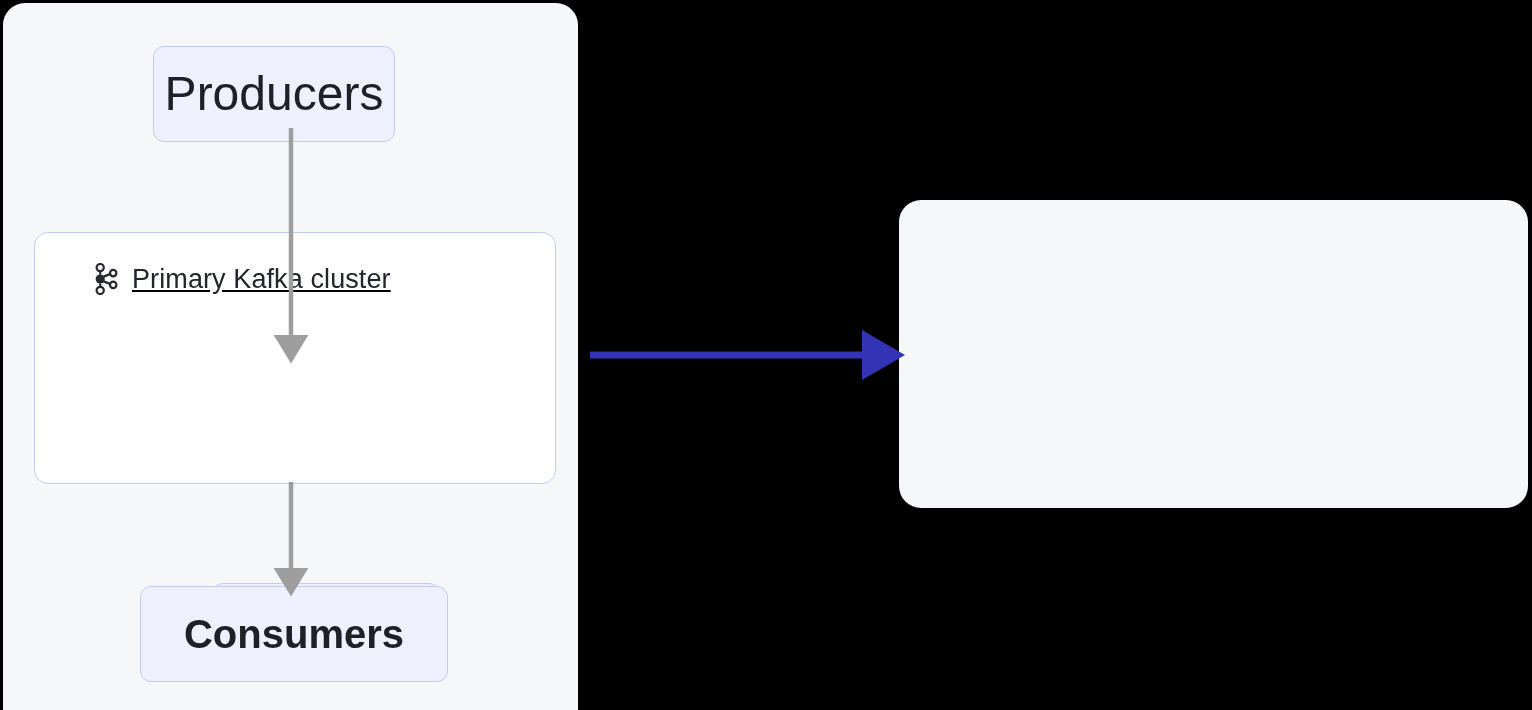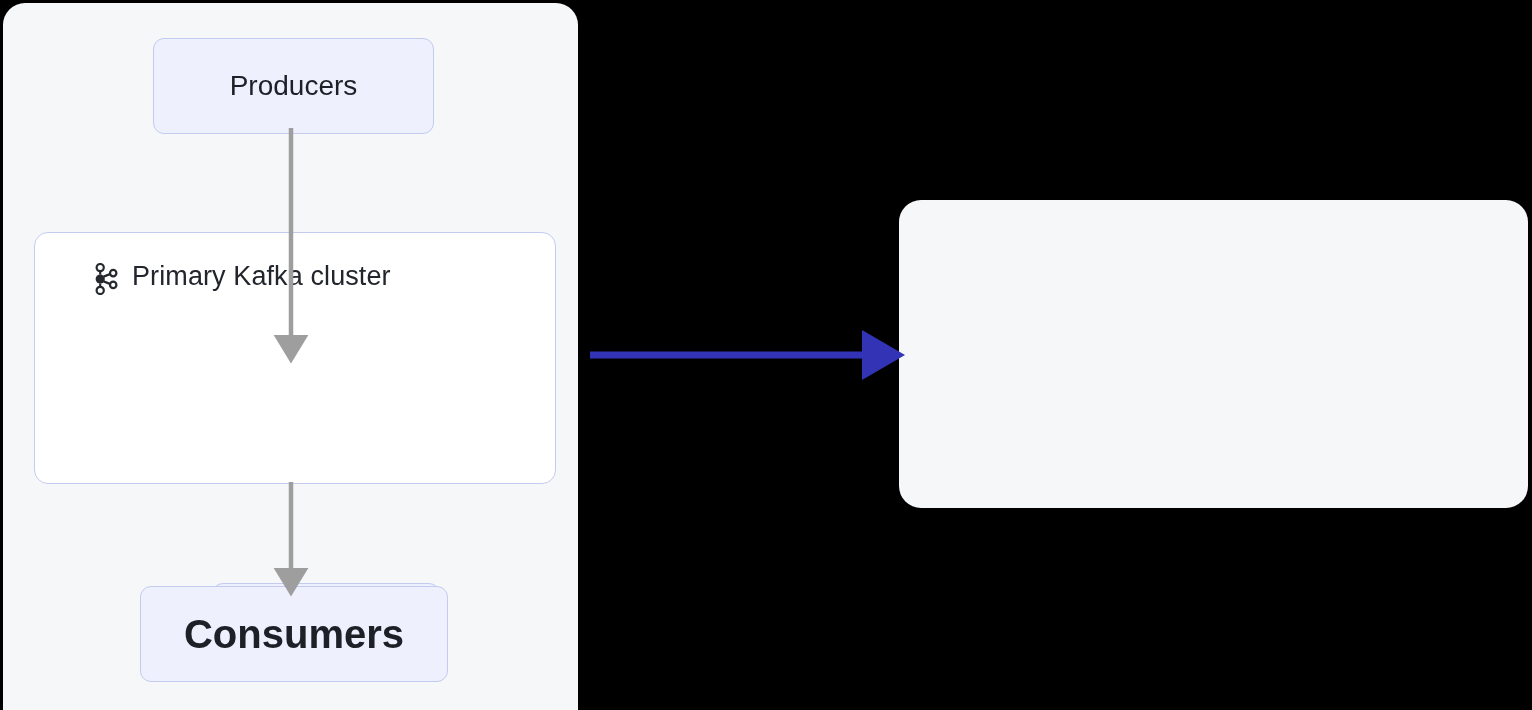--- a/index.html
+++ b/index.html
@@ -56,23 +56,24 @@
     left: 31px;
     top: 229px;
     width: 522px;
     height: 252px;
   }
 
   
   .cluster-header {
     position: absolute;
     display: flex;
-    align-items: flex-start;
+    align-items: center;
     gap: 13px;
     white-space: nowrap;
+    text-decoration: underline;
   }
   #cluster-primary .cluster-header  { left: 58px; top: 30px; }
 
   .cluster-label {
     font-size: 27px;
     color: #22252b;
     letter-spacing: 0.1px;
     line-height: 1;
   }
   .kafka-icon {
@@ -89,22 +90,22 @@
     border: 1.6px solid #c3cbf0;
     border-radius: 11px;
     box-sizing: border-box;
     display: flex;
     align-items: center;
     justify-content: center;
     color: #1d2026;
     line-height: 1;
   }
   #node-producers {
-    left: 150px;  top: 35px;  width: 281px; height: 96px;
-    font-size: 28px;
+    left: 150px;  top: 43px;  width: 242px; height: 96px;
+    font-size: 48px;
   }
   #node-topic {
     left: 177px;  top: 350px; width: 228px; height: 94px;
     font-size: 40px;
   }
   #node-consumers {
     left: 137px;  top: 583px; width: 308px; height: 96px;
     font-size: 40px;
     font-weight: bold;
   }

